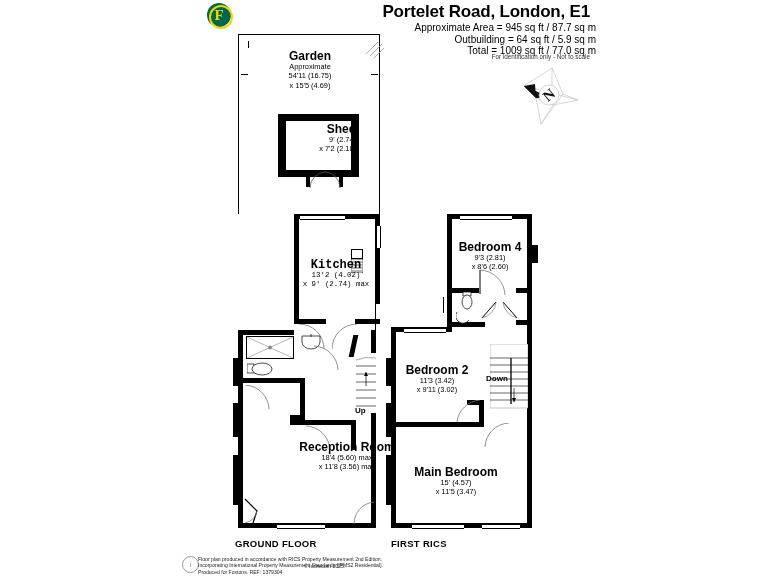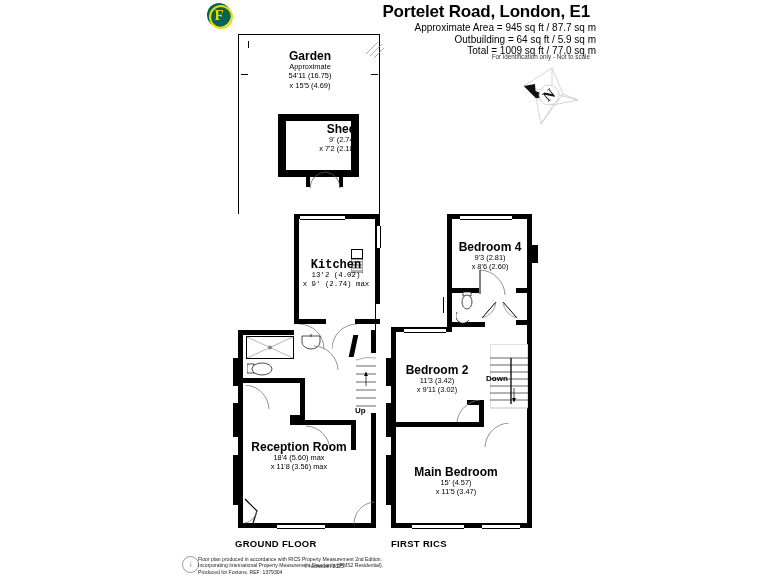--- a/index.html
+++ b/index.html
@@ -196,21 +196,21 @@
     <div class="wall" style="left:290px;top:415px;width:5px;height:10px;"></div>
     <div class="wall" style="left:290px;top:420px;width:66px;height:5px;"></div>
     <div class="wall" style="left:351px;top:420px;width:5px;height:30px;"></div>
     <svg style="position:absolute;left:305px;top:425px;" width="26" height="26">
       <path d="M25 25 A25 25 0 0 0 1 1" fill="none" stroke="#777" stroke-width="0.8"></path>
     </svg>
     <svg style="position:absolute;left:245px;top:385px;" width="26" height="26">
       <path d="M0 0 A25 25 0 0 1 24 24" fill="none" stroke="#777" stroke-width="0.8"></path>
     </svg>
 
-    <div class="lbl" style="left:243px;top:443px;width:112px;">
+    <div class="lbl" style="left:243px;top:443px;width:112px;padding-left:48px;">
       <b>Reception Room</b><br>
       <span>18'4 (5.60) max</span><br>
       <span>x 11'8 (3.56) max</span>
     </div>
 
     <svg style="position:absolute;left:243px;top:497px;" width="28" height="28">
       <path d="M2 2 L14 14 L10 26" fill="none" stroke="#000" stroke-width="1.2"></path>
       <path d="M14 14 A15 15 0 0 1 2 26" fill="none" stroke="#777" stroke-width="0.8"></path>
     </svg>
     <svg style="position:absolute;left:352px;top:500px;" width="24" height="26">

